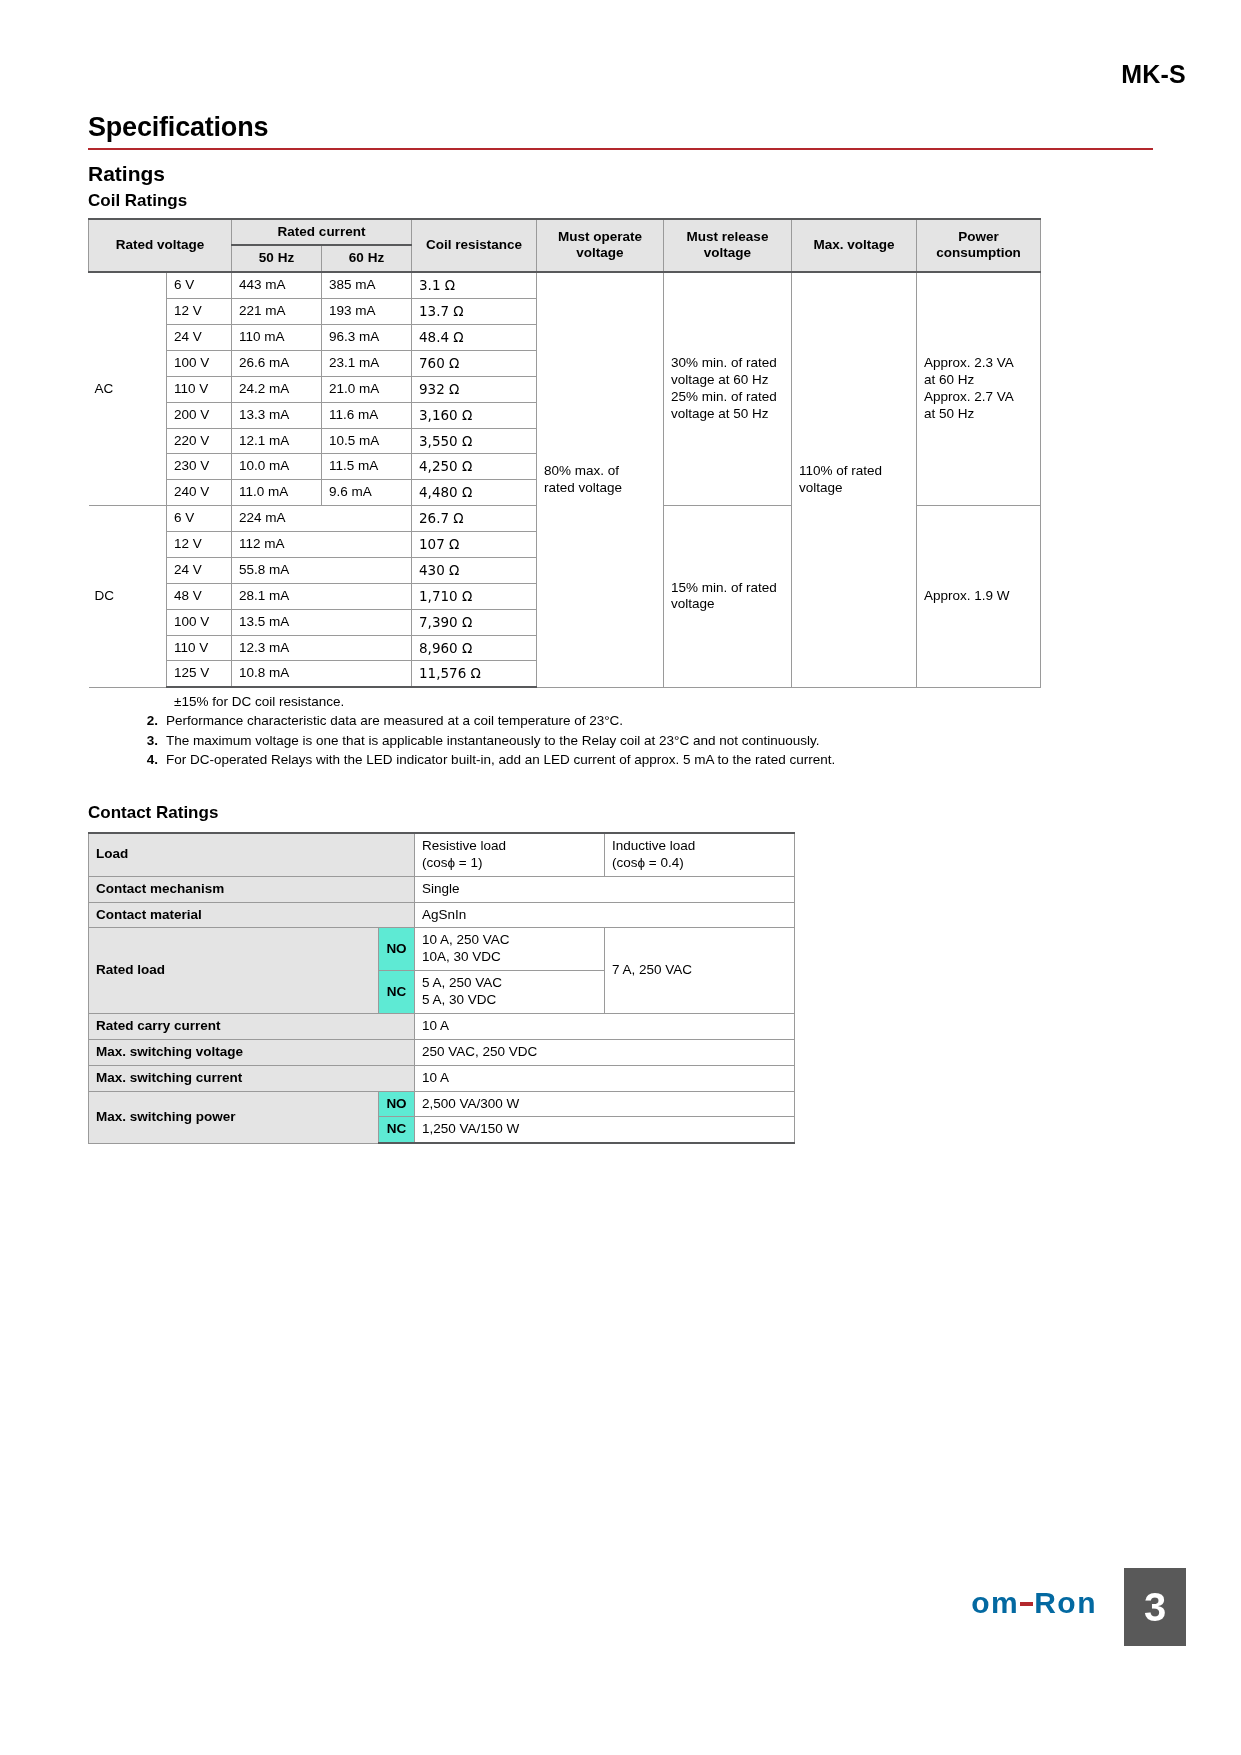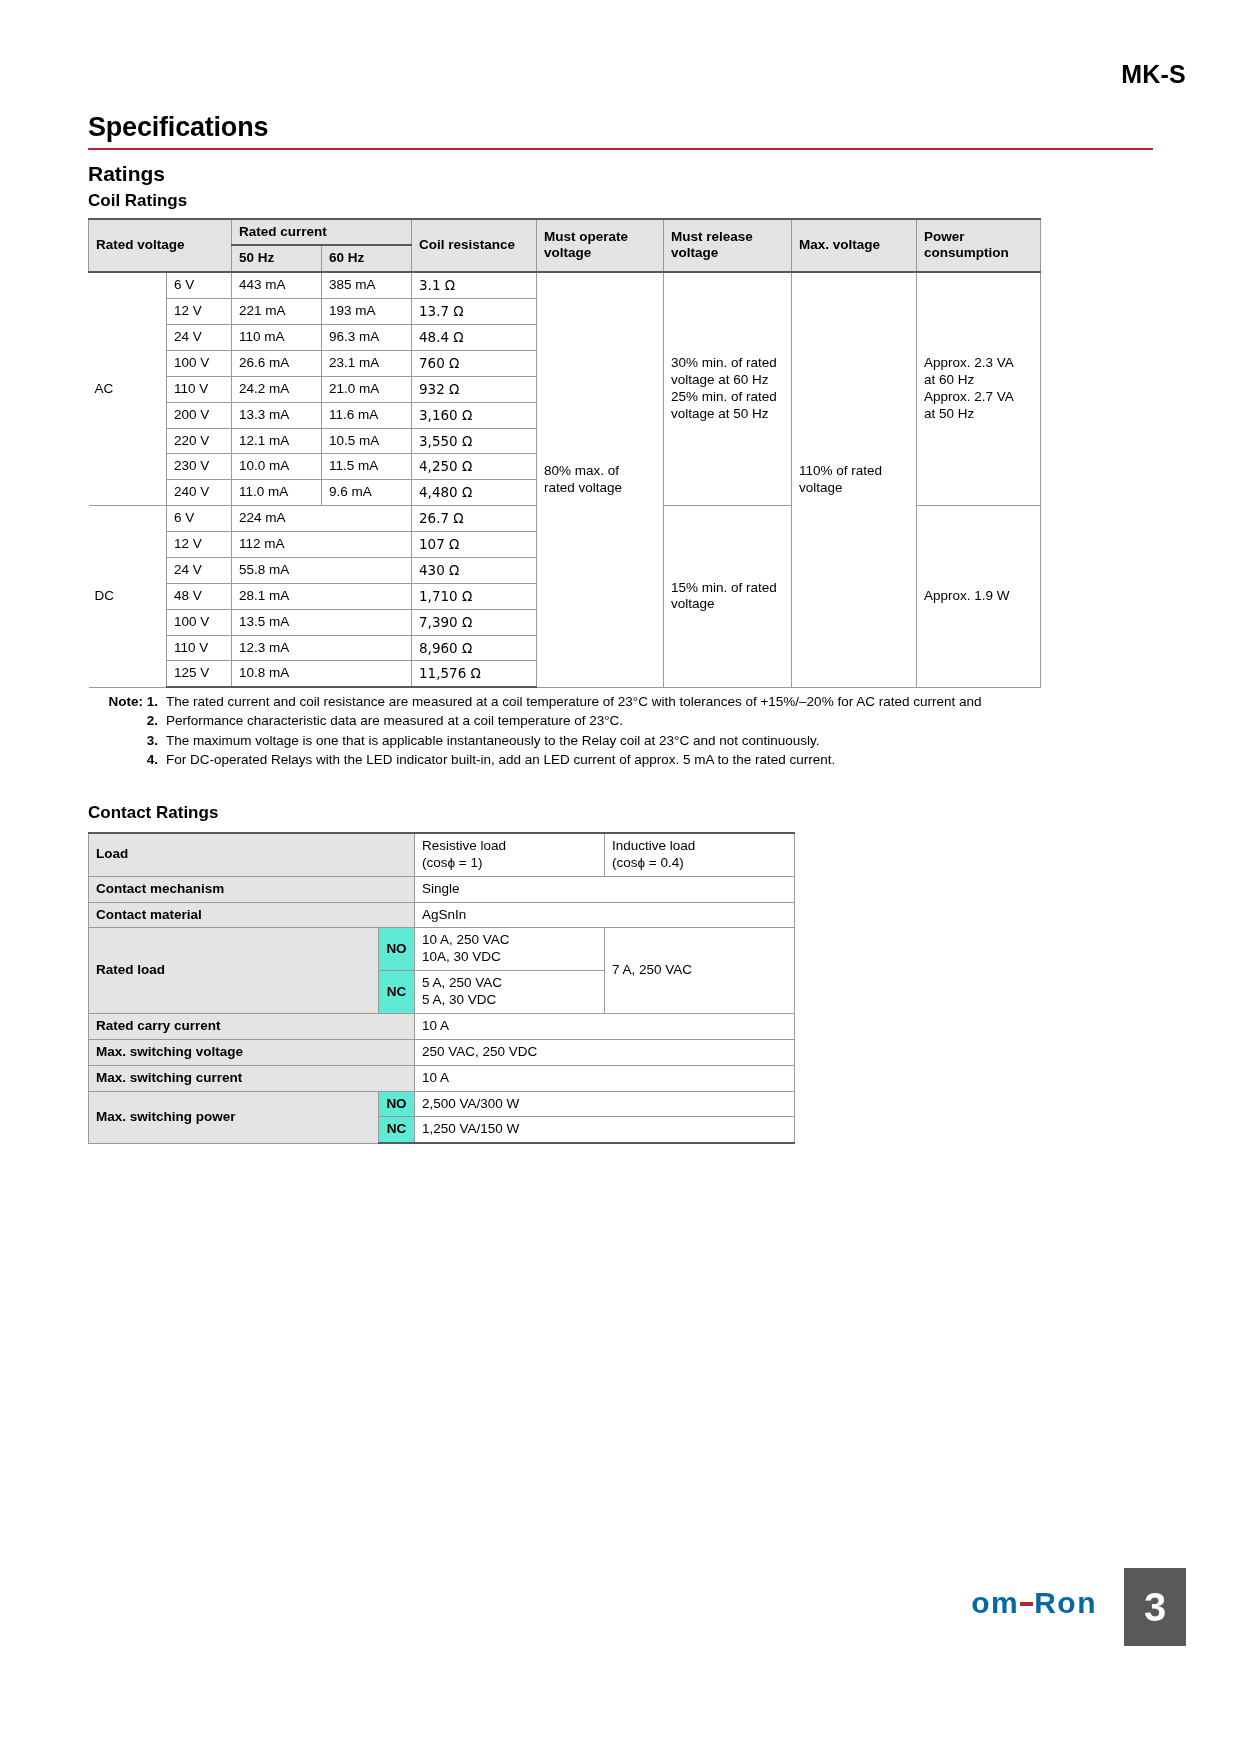--- a/index.html
+++ b/index.html
@@ -70,21 +70,21 @@
   .coil-table th, .coil-table td {
     border: 1px solid #9a9a9a;
     padding: 4px 7px;
     text-align: left;
     vertical-align: top;
     font-weight: normal;
   }
   .coil-table thead th {
     background: #e4e4e4;
     font-weight: bold;
-    text-align: left;
+    text-align: center;
     vertical-align: middle;
     border-top: 2px solid #58595b;
     border-bottom: 2px solid #58595b;
   }
   .coil-table thead tr.r2 th {
     border-top: 1px solid #9a9a9a;
   }
   .coil-table td.acdc {
     border-left: none;
     border-right: 1px solid #9a9a9a;
@@ -323,28 +323,21 @@
         </tr>
         <tr>
           <td>125 V</td>
           <td colspan="2">10.8 mA</td>
           <td class="ohm">11,576 Ω</td>
         </tr>
       </tbody>
     </table>
 
     <div class="notes">
-      <div class="note-row">
-        <div class="note-lead">
-          <span>Note:</span> <span>1.</span>
-        </div>
-        <div class="note-body">
-          <span>The rated current and coil resistance are measured at a coil temperature of 23°C with tolerances of +15%/–20% for AC rated current and</span>
-        </div>
-      </div>
+      <div class="note-cont">±15% for DC coil resistance.</div>
 
       <div class="note-row">
         <div class="note-lead">2.</div>
         <div class="note-body">Performance characteristic data are measured at a coil temperature of 23°C.</div>
       </div>
       <div class="note-row">
         <div class="note-lead">3.</div>
         <div class="note-body">The maximum voltage is one that is applicable instantaneously to the Relay coil at 23°C and not continuously.</div>
       </div>
       <div class="note-row">

